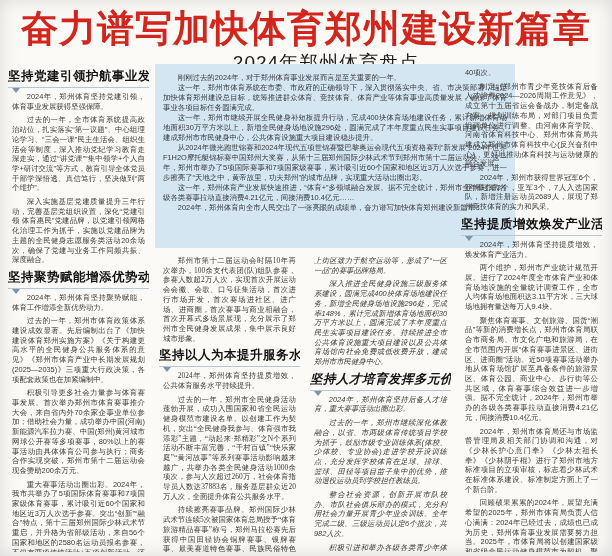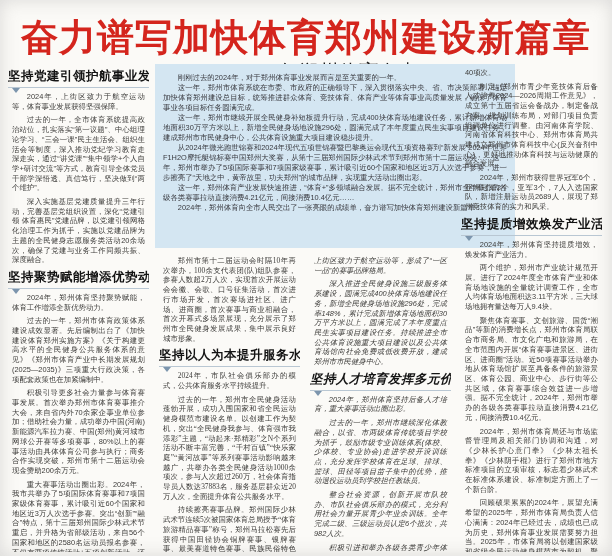--- a/index.html
+++ b/index.html
@@ -5,21 +5,21 @@
   html,body{margin:0;padding:0;}
   body{
     width:612px;height:556px;position:relative;overflow:hidden;
     background:#fbfaf7;
     font-family:"Liberation Sans","DejaVu Sans",sans-serif;
     box-shadow:inset 0 0 18px rgba(120,120,120,.25);
   }
   .masthead{position:absolute;left:0;top:0;width:612px;text-align:center;}
   .headline{
     font-size:37px;font-weight:bold;letter-spacing:1px;line-height:40px;
-    margin-top:18px;white-space:nowrap;
+    margin-top:9px;white-space:nowrap;
   }
   .subheadline{
     font-size:19px;color:#1c1c1c;font-weight:500;margin-top:1px;letter-spacing:1px;
   }
   .col{
     position:absolute;width:141px;overflow:hidden;
     font-size:7.4px;line-height:9.7px;color:#3c3b39;
     text-align:justify;text-justify:inter-ideograph;
   }
   #col1{left:8px;top:64px;height:488px;}
@@ -67,21 +67,21 @@
     <p>2024年，郑州体育向全市人民交出了一张亮眼的成绩单，奋力谱写加快体育郑州建设新篇章！</p>
   </div>
 
 <div class="col" id="col1">
     <div class="sec">
       <div class="sec-t">坚持党建引领护航事业发展</div>
       <div class="sec-rule">
         <span class="tri" style="border-top-color: rgb(124, 149, 173);"></span>
       </div>
     </div>
-    <p>2024年，上街区致力于航空运动等，体育事业发展获得坚强保障。</p>
+    <p>2024年，郑州体育坚持党建引领，体育事业发展获得坚强保障。</p>
     <p>过去的一年，全市体育系统提高政治站位，扎实落实“第一议题”、中心组理论学习、“三会一课”民主生活会、组织生活会等制度，深入推动党纪学习教育走深走实，通过“讲党课”“集中领学+个人自学+研讨交流”等方式，教育引导全体党员干部学深悟透、真信笃行，坚决做到“两个维护”。</p>
     <p>深入实施基层党建质量提升三年行动，完善基层党组织设置，深化“党建引领 体育惠民”党建品牌，以党建引领网格化治理工作为抓手，实施以党建品牌为主题的全民健身志愿服务类活动20余场次，确保了党建与业务工作同频共振、深度融合。</p>
     <div class="sec">
       <div class="sec-t">坚持聚势赋能增添优势动力</div>
       <div class="sec-rule">
         <span class="tri" style="border-top-color: rgb(124, 149, 173);"></span>
       </div>
     </div>
     <p>2024年，郑州体育坚持聚势赋能，体育工作增添全新优势动力。</p>
     <p>过去的一年，郑州市体育政策体系建设成效显著。先后编制出台了《加快建设体育郑州实施方案》《关于构建更高水平的全民健身公共服务体系的意见》《郑州市体育产业中长期发展规划(2025—2035)》三项重大行政决策，各项配套政策也在加紧编制中。</p>
@@ -89,21 +89,21 @@
     <p>重大赛事活动出圈出彩。2024年，我市共举办了5项国际体育赛事和7项国家级体育赛事，累计吸引近60个国家和地区近3万人次选手参赛。突出“创新”“融合”特点，第十三届郑州国际少林武术节重启，并升格为省部级活动，来自56个国家和地区的2580名运动员报名参赛，不仅有两项传统活动+五项创新活动，还举办了功夫暨文旅项目观摩、中外武术交流等系列文化活动，实现文旅体深度融合发展。</p>
   </div>
 <div class="col" id="col2">
     <p>郑州市第十二届运动会时隔10年再次举办，100余支代表团(队)组队参赛，参赛人数超2万人次，实现首次开展运动会会徽、会歌、口号征集活动，首次进行市场开发，首次赛场进社区、进广场、进商圈，首次赛事与商业相融合，首次开幕式多场景展现，充分展示了郑州市全民健身发展成果，集中展示良好城市形象。</p>
     <div class="sec">
       <div class="sec-t">坚持以人为本提升服务水平</div>
       <div class="sec-rule">
         <span class="tri" style="border-top-color: rgb(124, 149, 173);"></span>
       </div>
     </div>
-    <p>2024年，市队社会俱乐部办的模式，公共体育服务水平持续提升。</p>
+    <p>2024年，郑州体育坚持提质增效，公共体育服务水平持续提升。</p>
     <p>过去的一年，郑州市全民健身活动蓬勃开展，成功入围国家和省全民运动健身模范市建设名单。以创建工作为契机，突出“全民健身我参与、体育强市我添彩”主题，“动起来·郑精彩”之N个系列活动不断丰富完善，“千村百镇”“快乐家庭”“黄河故事”等系列赛事活动影响越来越广，共举办各类全民健身活动1000余项次，参与人次超过260万，社会体育指导员人数达37883名，服务基层群众近20万人次，全面提升体育公共服务水平。</p>
     <p>持续擦亮赛事品牌。郑州国际少林武术节连续5次被国家体育总局授予“体育旅游精品赛事”称号，郑州马拉松赛先后获得中国田径协会铜牌赛事、银牌赛事、最美赛道特色赛事、民族民俗特色赛事等荣誉称号，荥阳市致力于共建世界象棋文化之都，巩义市致力于雪上运动项目，经开区致力于赛车运动，郑东新区致力于水上运动，</p>
   </div>
 <div class="col" id="col3">
     <p style="text-indent: 0px;">上街区致力于航空运动等，形成了“一区一品”的赛事品牌格局。</p>
     <p>深入推进全民健身设施三级服务体系建设，圆满完成400块体育场地建设任务，新增全民健身场地设施296处，完成率148%，累计完成新增体育场地面积30万平方米以上，圆满完成了本年度重点民生实事项目建设任务。持续推进全市公共体育设施重大项目建设以及公共体育场馆向社会免费或低收费开放，建成郑州市市民健身中心。</p>
     <div class="sec">
       <div class="sec-t">坚持人才培育发挥多元价值</div>
       <div class="sec-rule">
         <span class="tri" style="border-top-color: rgb(124, 149, 173);"></span>

